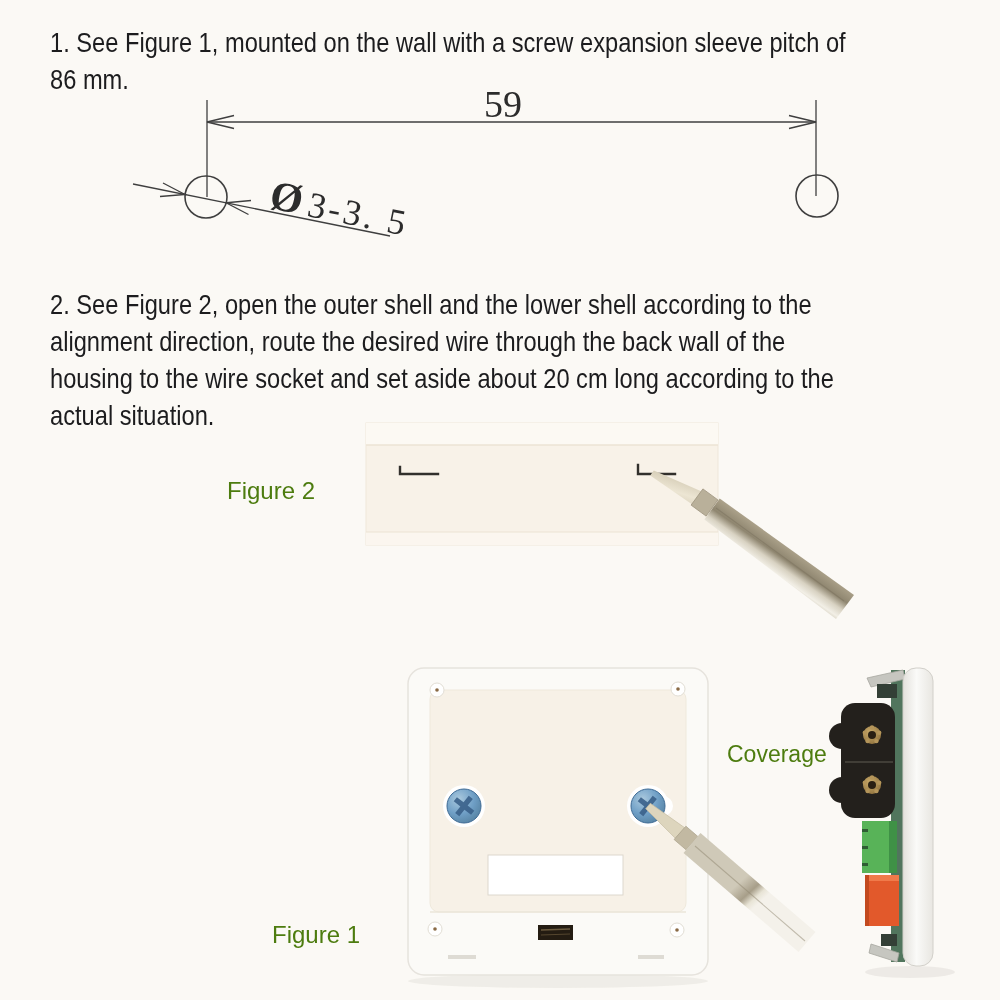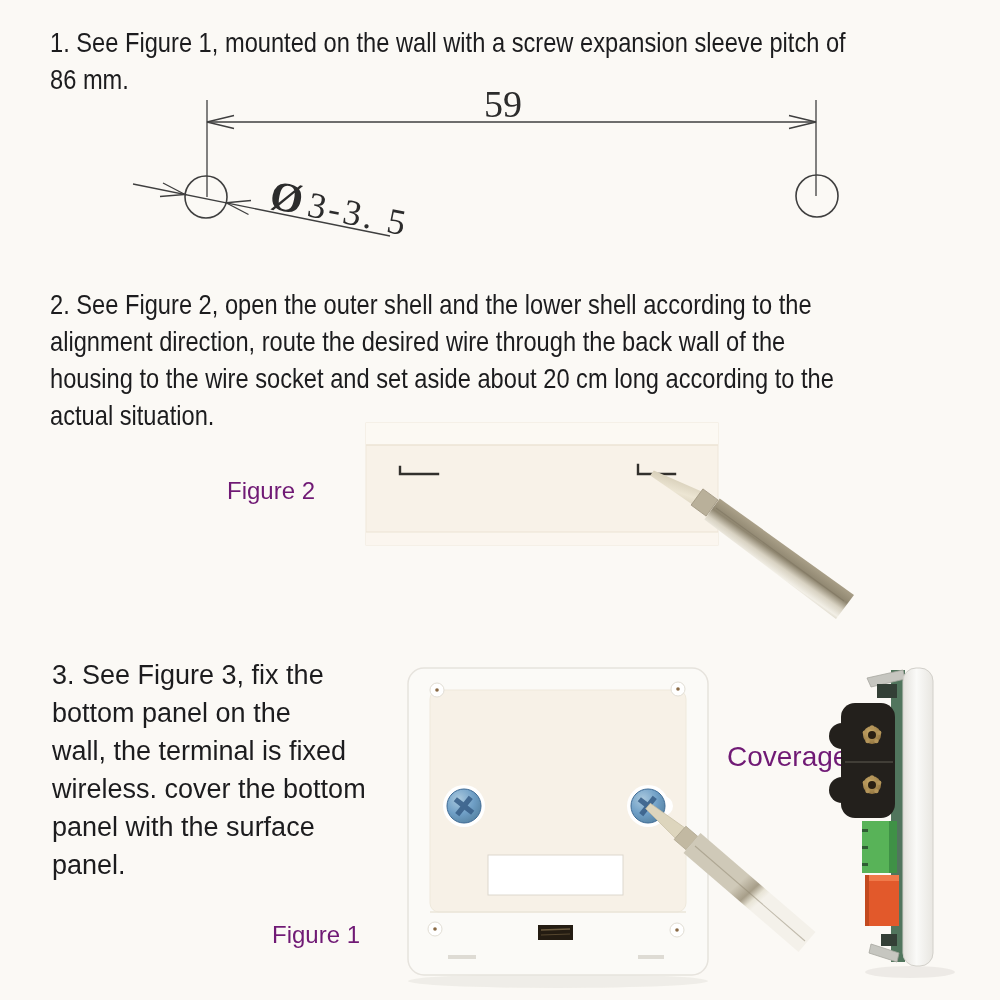--- a/index.html
+++ b/index.html
@@ -24,26 +24,26 @@
     width:1150px;
   }
   #step1{left:50px;top:24px;}
   #step2{left:50px;top:286px;}
   #step3{
     left:52px;top:656px;
     font-size:27px;line-height:38px;width:400px;
   }
   .caption{
     position:absolute;
-    color:#701a75;
+    color:#4d7c0f;
     font-size:24px;
   }
   #caption-fig2{left:227px;top:477px;}
   #caption-fig3{left:272px;top:921px;}
-  #coverage-label{left:727px;top:741px;font-size:28px;}
+  #coverage-label{left:727px;top:741px;font-size:23px;}
   .fig{position:absolute;}
   #fig1{left:0;top:80px;}
   #fig2{left:350px;top:408px;}
   #fig3{left:395px;top:650px;}
   #coverage{left:815px;top:648px;}
   .cad-stroke{stroke:var(--drawing-stroke,#3f3f3f);fill:none;}
   .cad-text{
     font-family:"Liberation Serif","DejaVu Serif",serif;
     fill:#2c2c2c;
   }
@@ -119,26 +119,20 @@
 
     <g>
       <polygon points="303.8,62.6 351.7,83.5 342.3,96.5 300.2,67.4" fill="url(#blade2)"></polygon>
       <polygon points="352.9,80.9 367.9,91.9 356.1,108.1 341.1,97.1" fill="#b9b09a" stroke="#9c927c" stroke-width="0.8"></polygon>
       <polygon points="369.7,90.5 504,187 486,211 354.3,111.5" fill="url(#shaft2)"></polygon>
       <line x1="366" y1="100" x2="494" y2="193" stroke="#7d7460" stroke-width="1.2" opacity="0.55"></line>
     </g>
   </svg>
   <div id="caption-fig2" class="caption">Figure 2</div>
 
-  <div id="step3" class="step-text">3. See Figure 3, fix the
-bottom panel on the
-wall, the terminal is fixed
-wireless. cover the bottom
-panel with the surface
-panel.</div>
 
   <svg id="fig3" class="fig" width="430" height="345" viewBox="0 0 430 345">
     <defs>
       <radialGradient id="screwBlue" cx="0.35" cy="0.3" r="0.8">
         <stop offset="0" stop-color="#aac9de"></stop>
         <stop offset="0.55" stop-color="var(--screw-blue,#6f9fc6)"></stop>
         <stop offset="1" stop-color="#54809f"></stop>
       </radialGradient>
       <linearGradient id="shaft3" gradientUnits="userSpaceOnUse" x1="345" y1="232" x2="364" y2="253">
         <stop offset="0" stop-color="#cfc9b8"></stop>

